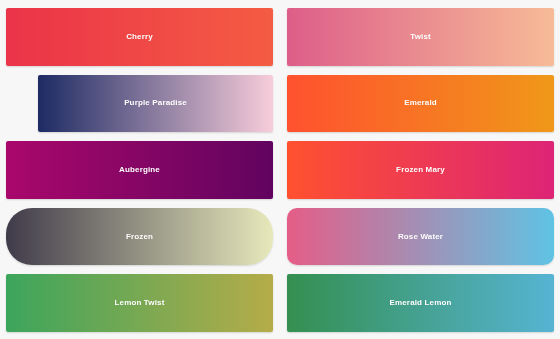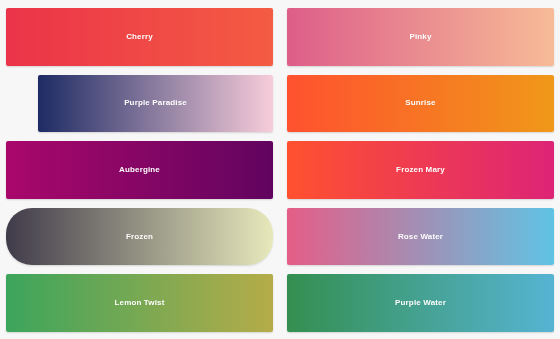--- a/index.html
+++ b/index.html
@@ -47,48 +47,48 @@
 </head>
 <body style="background: rgb(247, 247, 247);">
 
 <div class="gradient-grid">
 
   <div class="gradient-card" style="background: linear-gradient(to right, rgb(235, 51, 73), rgb(244, 92, 67));">
     <span class="gradient-label" style="color: rgb(255, 255, 255);">Cherry</span>
   </div>
 
   <div class="gradient-card" style="background: linear-gradient(to right, rgb(221, 94, 137), rgb(247, 187, 151));">
-    <span class="gradient-label" style="color: rgb(255, 255, 255);">Pinky</span>
+    <span class="gradient-label" style="color: rgb(255, 255, 255);">Twist</span>
   </div>
 
   <div class="gradient-card" style="background: linear-gradient(to right, rgb(29, 43, 100), rgb(248, 205, 218)); margin-left: 32px;">
     <span class="gradient-label" style="color: rgb(255, 255, 255);">Purple Paradise</span>
   </div>
 
   <div class="gradient-card" style="background: linear-gradient(to right, rgb(255, 81, 47), rgb(240, 152, 25));">
-    <span class="gradient-label" style="color: rgb(255, 255, 255);">Sunrise</span>
+    <span class="gradient-label" style="color: rgb(255, 255, 255);">Emerald</span>
   </div>
 
   <div class="gradient-card" style="background: linear-gradient(to right, rgb(170, 7, 107), rgb(97, 4, 95));">
     <span class="gradient-label" style="color: rgb(255, 255, 255);">Aubergine</span>
   </div>
 
   <div class="gradient-card" style="background: linear-gradient(to right, rgb(255, 81, 47), rgb(221, 36, 118));">
     <span class="gradient-label" style="color: rgb(255, 255, 255);">Frozen Mary</span>
   </div>
 
   <div class="gradient-card" style="background: linear-gradient(to right, rgb(64, 59, 74), rgb(231, 233, 187)); border-radius: 26px;">
     <span class="gradient-label" style="color: rgb(255, 255, 255);">Frozen</span>
   </div>
 
-  <div class="gradient-card" style="background: linear-gradient(to right, rgb(229, 93, 135), rgb(95, 195, 228));">
+  <div class="gradient-card" style="background: linear-gradient(to right, rgb(229, 93, 135), rgb(95, 195, 228)); border-radius: 10px;">
     <span class="gradient-label" style="color: rgb(255, 255, 255);">Rose Water</span>
   </div>
 
   <div class="gradient-card" style="background: linear-gradient(to right, rgb(60, 165, 92), rgb(181, 172, 73));">
     <span class="gradient-label" style="color: rgb(255, 255, 255);">Lemon Twist</span>
   </div>
 
   <div class="gradient-card" style="background: linear-gradient(to right, rgb(52, 143, 80), rgb(86, 180, 211));">
-    <span class="gradient-label" style="color: rgb(255, 255, 255);">Purple Water</span>
+    <span class="gradient-label" style="color: rgb(255, 255, 255);">Emerald Lemon</span>
   </div>
 
 </div>
 
 </body></html>

